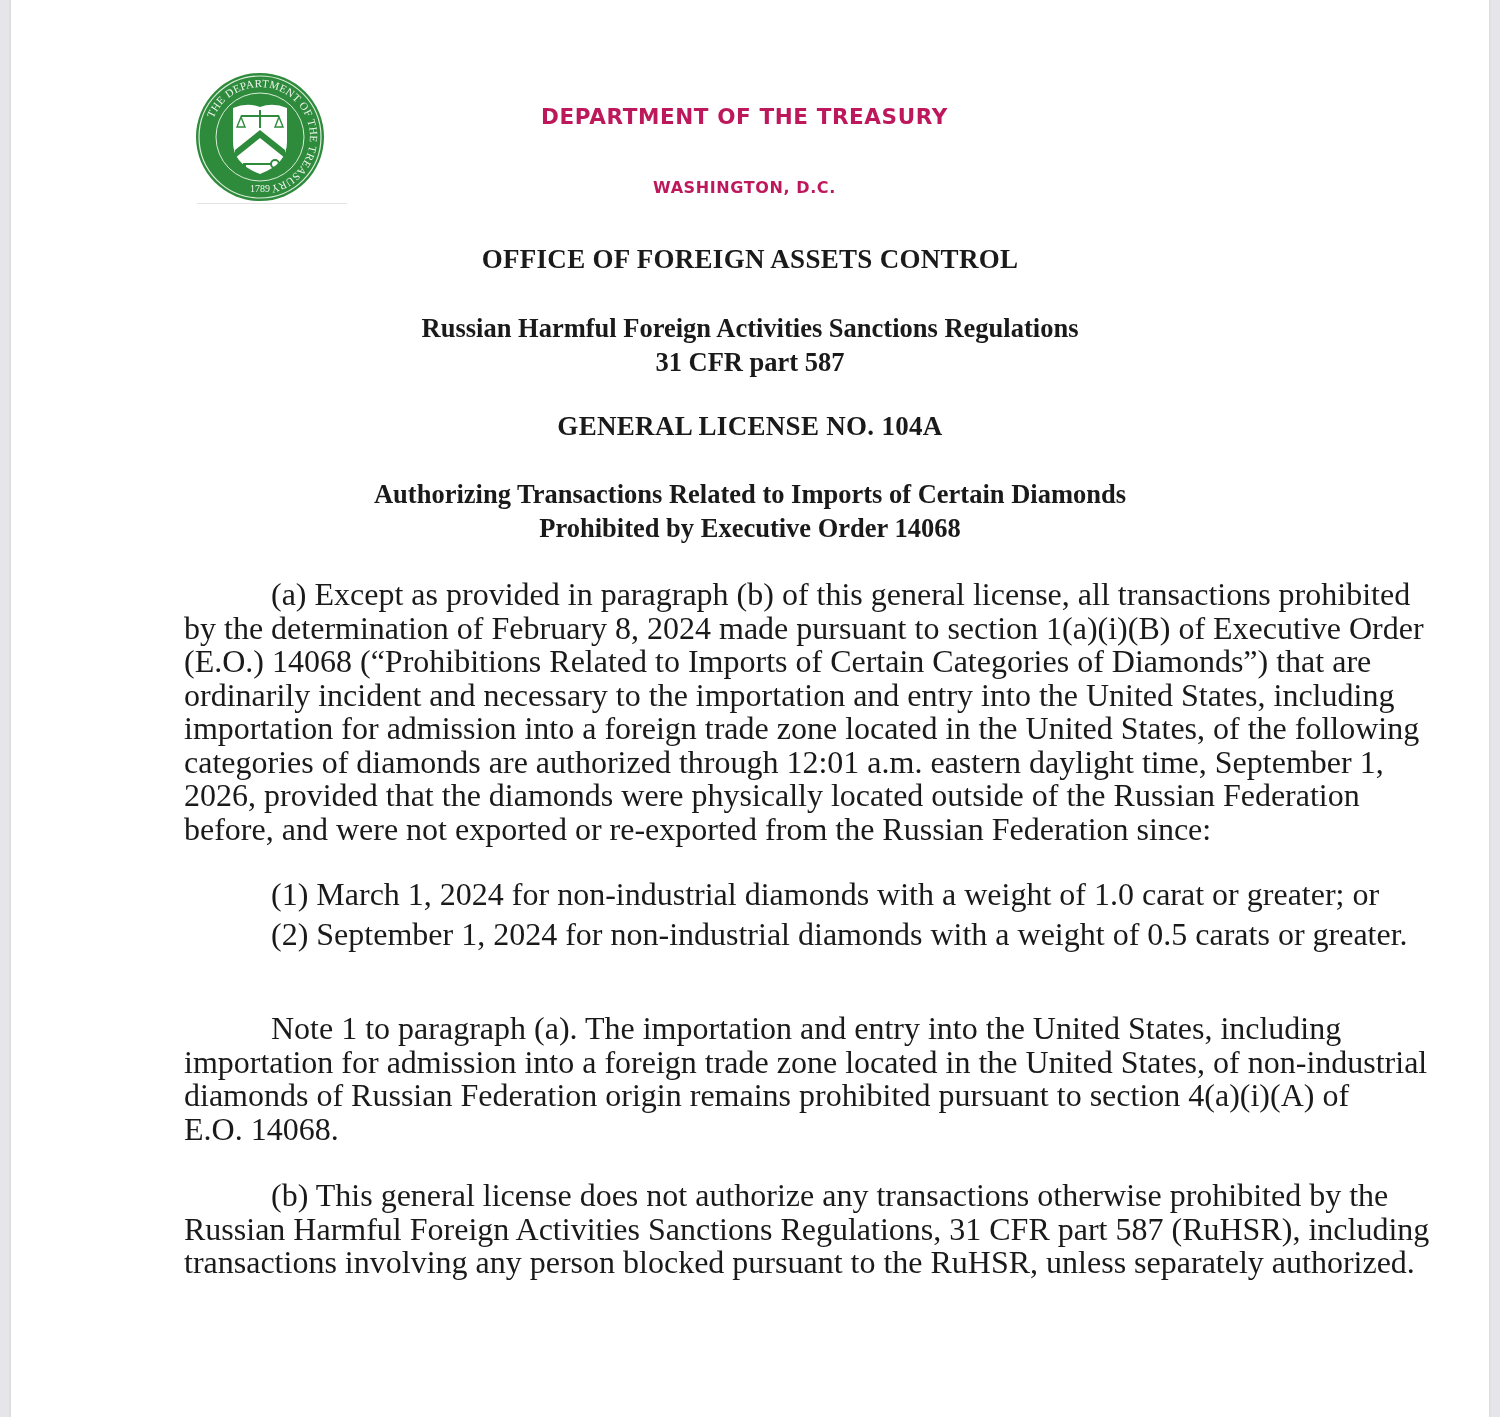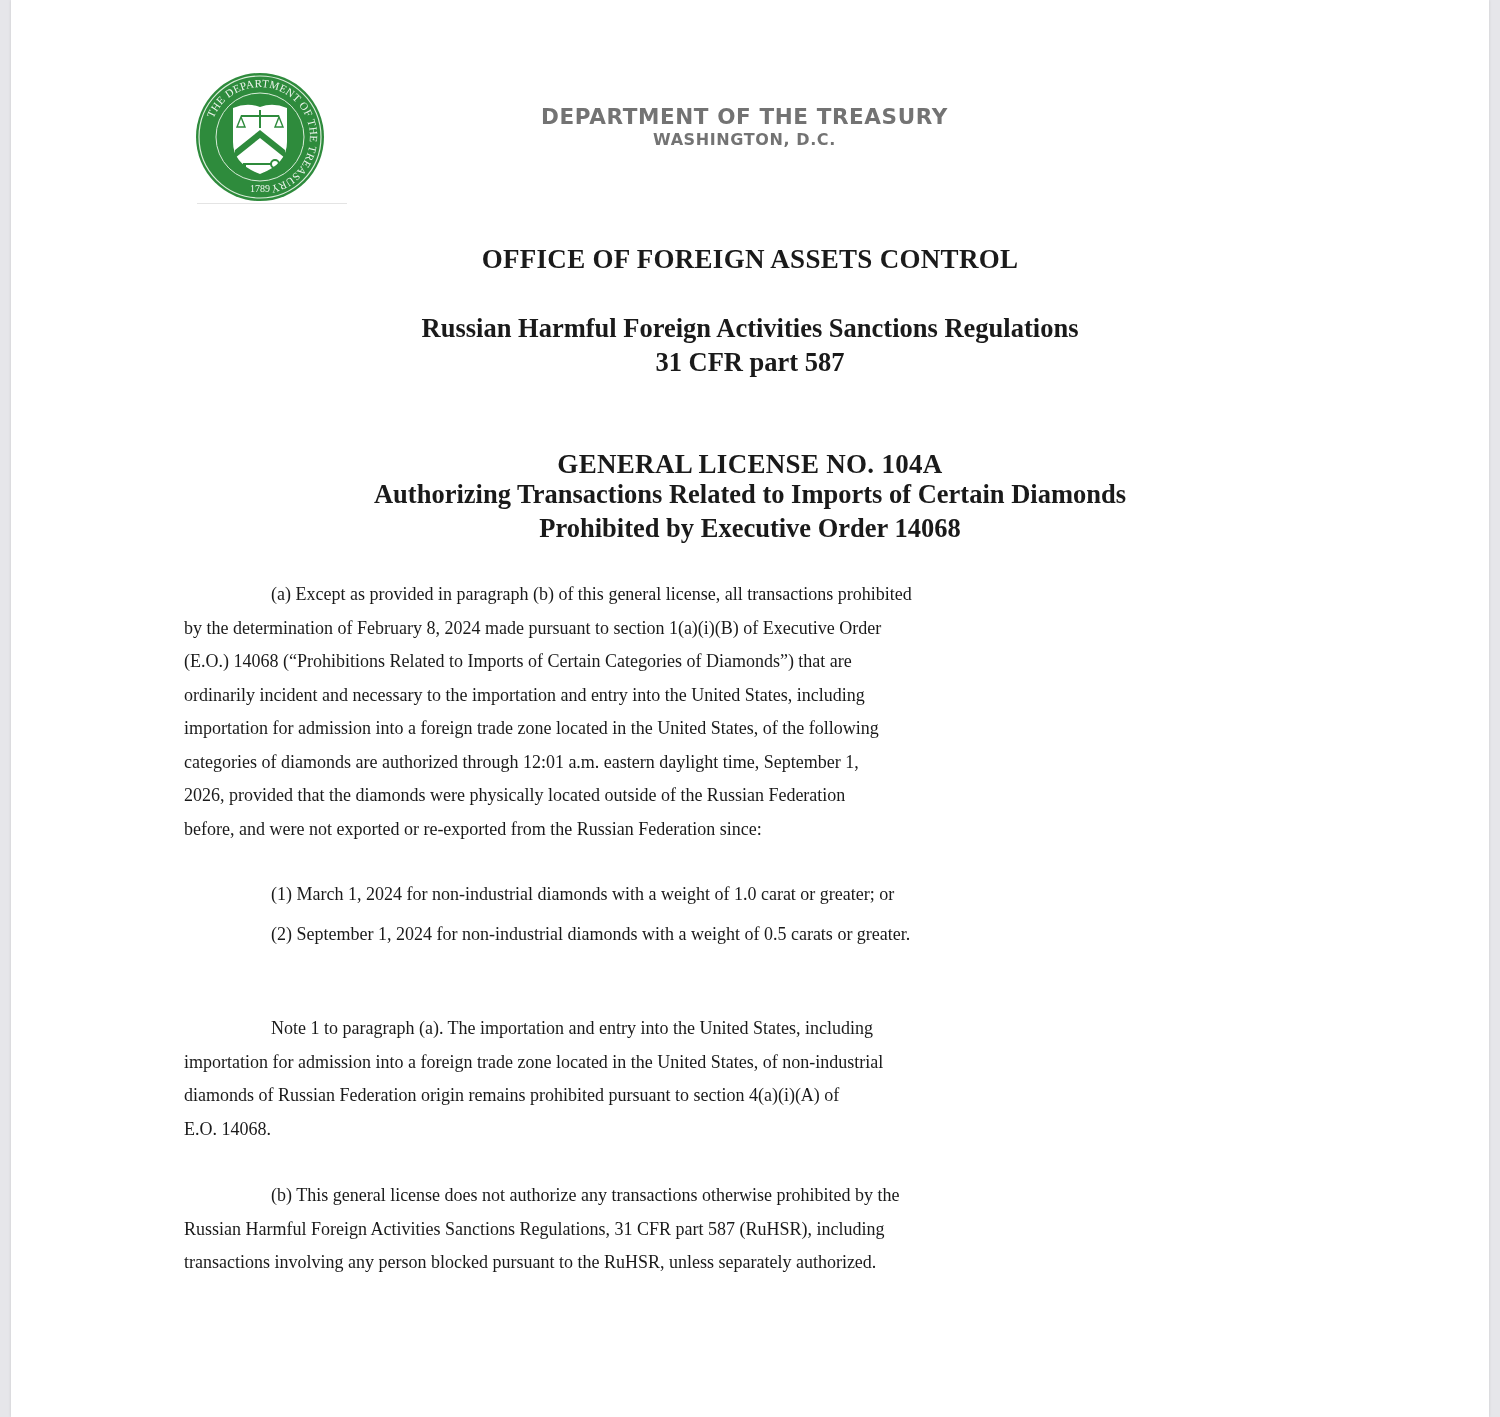--- a/index.html
+++ b/index.html
@@ -11,32 +11,32 @@
     }
     .page {
       position: absolute; left: 11px; top: 0; width: 1478px; height: 1417px;
       background: #ffffff;
       box-shadow: 0 0 3px rgba(0,0,0,0.12);
     }
     .seal-wrap { position: absolute; left: 184px; top: 72px; width: 130px; height: 130px; }
     .seal-underline { position: absolute; left: 186px; top: 203px; width: 150px; height: 1px; background: #e4e4e4; }
     .letterhead {
       position: absolute; left: 0; right: 0; top: 104px; text-align: center;
-      font-family: "DejaVu Sans", "Liberation Sans", sans-serif; color: #737373; font-weight: bold;
+      font-family: "DejaVu Sans", "Liberation Sans", sans-serif; color: #be185d; font-weight: bold;
     }
     .lh-dept { font-size: 21.5px; letter-spacing: 0.6px; line-height: 26px; }
-    .lh-city { font-size: 16px; letter-spacing: 0.6px; line-height: 20px; }
+    .lh-city { font-size: 16px; letter-spacing: 0.6px; line-height: 20px; margin-top: 48px; }
     .center { position: absolute; left: 0; width: 1500px; text-align: center; font-weight: bold; }
     .office { top: 244px; font-size: 27px; letter-spacing: 0.3px; }
     .regs { top: 311px; font-size: 26.5px; line-height: 34px; }
-    .gl { top: 411px; font-size: 27px; letter-spacing: 0.3px; margin-top: 38px; }
+    .gl { top: 411px; font-size: 27px; letter-spacing: 0.3px; }
     .title { top: 477px; font-size: 26.5px; line-height: 34px; }
     .body {
       position: absolute; left: 184px; width: 1140px;
-      font-size: 18px; line-height: 33.5px; text-align: left;
+      font-size: 32px; line-height: 33.5px; text-align: left;
     }
     .para-a { top: 578px; }
     .item1 { top: 878px; left: 271px; }
     .item2 { top: 918px; left: 271px; }
     .note { top: 1012px; }
     .para-b { top: 1179px; }
     .indent { display: inline-block; width: 87px; }
     .bold { font-weight: normal; margin-top: 36px; }
     .line { display: block; white-space: nowrap; }
   </style>

